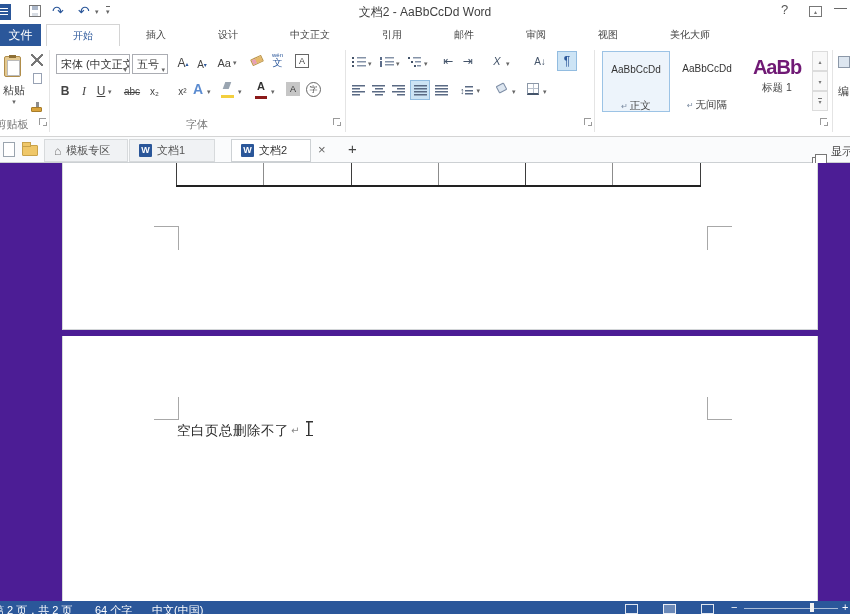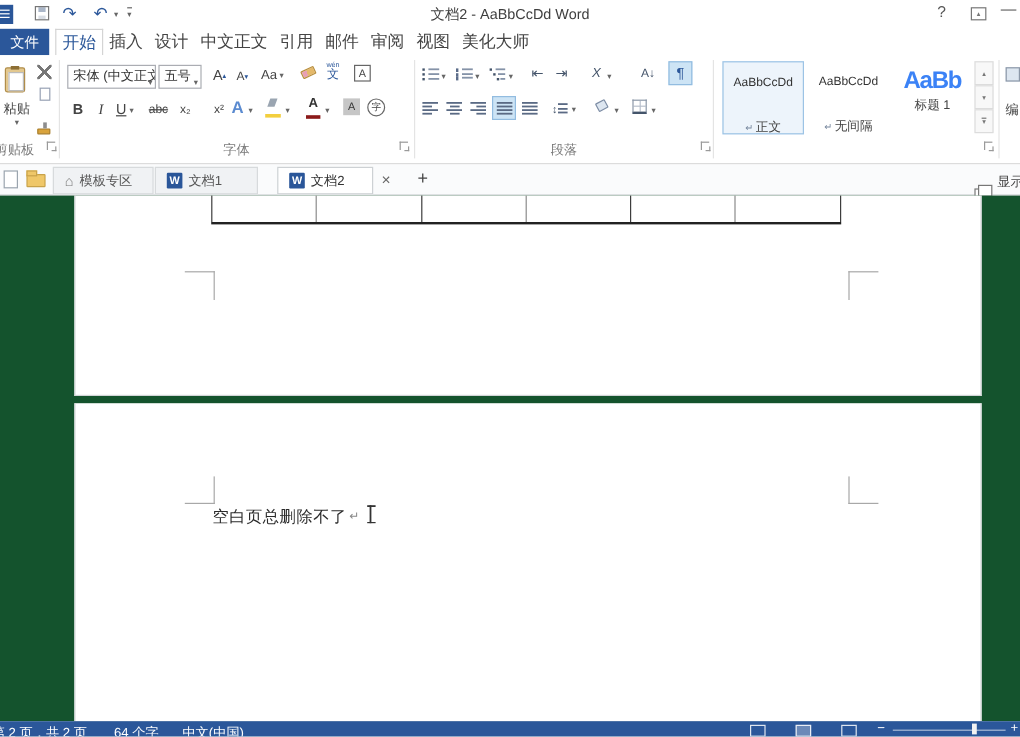--- a/index.html
+++ b/index.html
@@ -16,21 +16,21 @@
 .ic-save{position:absolute;left:29px;top:5px;width:12px;height:12px;border:1px solid #777;
   background-image:linear-gradient(#aab6c8,#aab6c8),linear-gradient(#d8dde4,#d8dde4);
   background-size:6px 4px,6px 3px;background-position:2px 0,2px 7px;background-repeat:no-repeat}
 .qat-ch{position:absolute;top:1px;font-size:14px;color:#2b579a;line-height:20px}
 .ttl-ch{position:absolute;top:2px;font-size:13px;color:#555}
 .ic-ribopt{position:absolute;left:809px;top:6px;width:13px;height:11px;border:1px solid #777;
   display:flex;align-items:center;justify-content:center;font-size:6px;color:#777}
 
 .rtabs{position:absolute;left:0;top:24px;width:850px;height:22px;background:#fff;display:flex}
 .ftab{width:41px;height:22px;background:#2b579a;color:#fff;font-size:12px;text-align:center;line-height:22px}
-.rtab{height:22px;line-height:21px;padding:0 5px;font-size:14px;color:#444}
+.rtab{height:22px;line-height:21px;padding:0 26px;font-size:10px;color:#444}
 .rtab.active{background:#fff;color:#2b579a;border:1px solid #d4d4d4;border-bottom:none;margin-left:5px}
 
 .ribbon{position:absolute;left:0;top:46px;width:850px;height:91px;background:#fff;border-bottom:1px solid #d4d4d4}
 .vsep{position:absolute;top:4px;height:82px;width:1px;background:#e4e4e4}
 .grplabel{position:absolute;top:71px;font-size:11px;color:#7a7a7a;text-align:center;white-space:nowrap}
 .dlg{position:absolute;width:9px;height:9px}
 .dlg::before{content:"";position:absolute;left:0;top:0;width:6px;height:6px;border-left:1px solid #9a9a9a;border-top:1px solid #9a9a9a}
 .dlg::after{content:"";position:absolute;right:1px;bottom:1px;width:3px;height:3px;border-right:1.5px solid #9a9a9a;border-bottom:1.5px solid #9a9a9a}
 .combo{position:absolute;height:20px;border:1px solid #abadb3;background:#fff;font-size:11px;color:#333;
   line-height:18px;padding:0 12px 0 4px;white-space:nowrap;overflow:hidden}
@@ -89,40 +89,40 @@
   linear-gradient(#5a6a84,#5a6a84),linear-gradient(#5a6a84,#5a6a84),linear-gradient(#5a6a84,#5a6a84);
   background-size:8px 1.5px,8px 1.5px,8px 1.5px;background-position:0 0,0 3.5px,0 7px;background-repeat:no-repeat}
 .ic-bucket{width:9px;height:8px;border:1px solid #7d8da5;background:#dde6f0;transform:rotate(-28deg);border-radius:1px}
 .ic-borders{width:12px;height:12px;border:1px solid #8c98a8;border-bottom:2px solid #44546a;
   background-image:linear-gradient(#b8c0cc,#b8c0cc),linear-gradient(#b8c0cc,#b8c0cc);
   background-size:100% 1px,1px 100%;background-position:0 50%,50% 0;background-repeat:no-repeat}
 
 .stylecard{position:absolute;top:5px;width:68px;height:61px;background:#fff;text-align:center;overflow:hidden}
 .stylecard.selected{border:1px solid #9cc3e5;background:#edf4fb}
 .stylecard .prev{font-size:10px;color:#333;margin-top:12px;white-space:nowrap}
-.stylecard .prev.big{font-size:20px;font-weight:bold;color:#3b82f6;letter-spacing:-1px;margin-top:5px}
+.stylecard .prev.big{font-size:20px;font-weight:bold;color:#701a75;letter-spacing:-1px;margin-top:5px}
 .stylecard .nm{font-size:10.5px;color:#444;margin-top:24px;white-space:nowrap}
 .stylecard .nm .mk{font-size:8px;color:#7a8aa0;margin-right:2px}
 .stripbtn{position:absolute;left:766px;width:16px;height:20.3px;border:1px solid #dcdcdc;background:#f8f8f8;
   display:flex;align-items:center;justify-content:center;font-size:6px;color:#777}
 .stripbtn .bar{border-top:1px solid #777;padding-top:1px;font-size:6px;line-height:5px}
 
 .tabbar{position:absolute;left:0;top:137px;width:850px;height:26px;background:#fafbfc;border-bottom:1px solid #ccd0d3}
 .dtab{position:absolute;top:2px;height:23px;background:#f0f2f4;border:1px solid #d7dadc;
   display:flex;align-items:center;gap:5px;padding:0 9px;font-size:11px;color:#555;white-space:nowrap}
 .dtab.active{background:#fff;color:#333;border-color:#cdd1d4}
 .ic-word{width:13px;height:13px;background:#2a5699;color:#fff;font-size:9px;font-weight:bold;
   text-align:center;line-height:13px;border-radius:1px}
 .ic-newdoc{position:absolute;left:3px;top:5px;width:12px;height:15px;background:#fff;border:1px solid #9aa4ae}
 .ic-folder{position:relative;width:16px;height:11px;background:#efc769;border:1px solid #c8a24a;border-radius:1px}
 .ic-folder::before{content:"";position:absolute;left:-1px;top:-4px;width:7px;height:3px;background:#efc769;border:1px solid #c8a24a}
 .ic-casc{position:relative;width:10px;height:8px;border:1px solid #777;background:#fff}
 .ic-casc::after{content:"";position:absolute;left:2px;top:-4px;width:10px;height:8px;border:1px solid #777;background:#fff}
 
-.docarea{position:absolute;left:0;top:163px;width:850px;height:438px;background:#14532d}
+.docarea{position:absolute;left:0;top:163px;width:850px;height:438px;background:#4c1d95}
 .page{position:absolute;left:62px;width:756px;background:#fff;border-left:1px solid #d6d9db;border-right:1px solid #d6d9db}
 .tline{position:absolute;background:#3d3d3d}
 .tline.lt{background:#8c8c8c}
 .cmark{position:absolute;background:#a8a8a8}
 .doctext{position:absolute;font-size:13.5px;color:#2b2b2b;white-space:nowrap;letter-spacing:.5px}
 .pmark{position:absolute;font-size:10px;color:#888}
 .ibeam{position:absolute;width:8px;height:15px;background-image:
   linear-gradient(#333,#333),linear-gradient(#333,#333),linear-gradient(#333,#333);
   background-size:1.5px 15px,7px 1.5px,7px 1.5px;
   background-position:center top,center top,center bottom;background-repeat:no-repeat}
@@ -265,21 +265,20 @@
     <div class="rbtn" style="left:457px;top:36px;width:26px;height:17px;gap:1px">
       <span style="font-size:9px;color:#44546a">↕</span>
       <span class="h3l"></span>
       <span class="ddm">▾</span>
     </div>
     <div class="abs ic-bucket" style="left:497px;top:38px"></div>
     <span class="abs" style="left:512px;top:42px;font-size:7px;color:#666">▾</span>
     <div class="abs ic-borders" style="left:527px;top:37px"></div>
     <span class="abs" style="left:543px;top:42px;font-size:7px;color:#666">▾</span>
 
-    <div class="grplabel" style="left:348px;width:244px">段落</div>
     <div class="dlg" style="left:584px;top:72px"></div>
 
     <div class="stylecard selected" style="left:602px">
       <div class="prev">AaBbCcDd</div>
       <div class="nm"><span class="mk">↵</span><span>正文</span></div>
     </div>
     <div class="stylecard" style="left:673px">
       <div class="prev">AaBbCcDd</div>
       <div class="nm"><span class="mk">↵</span><span>无间隔</span></div>
     </div>

